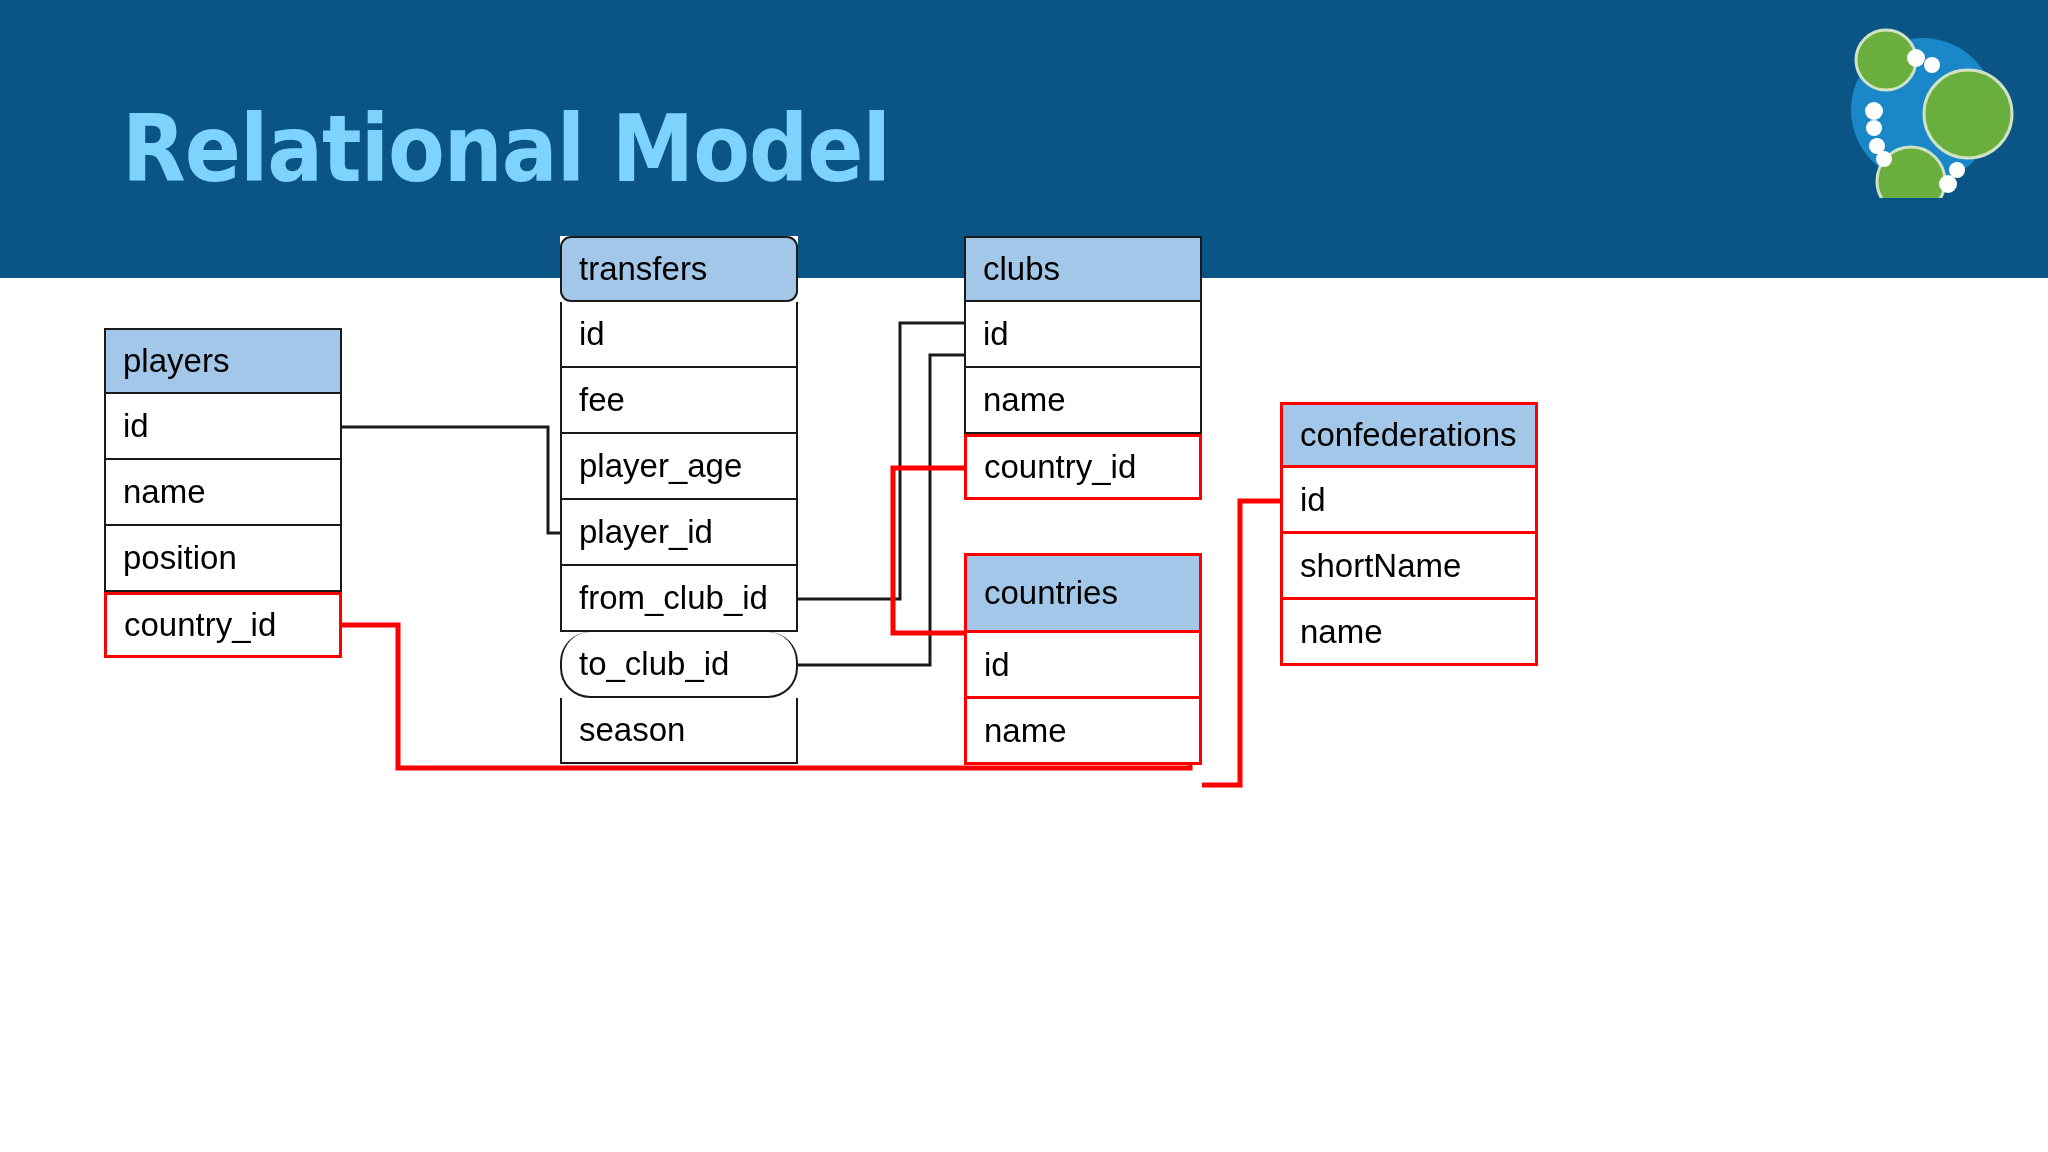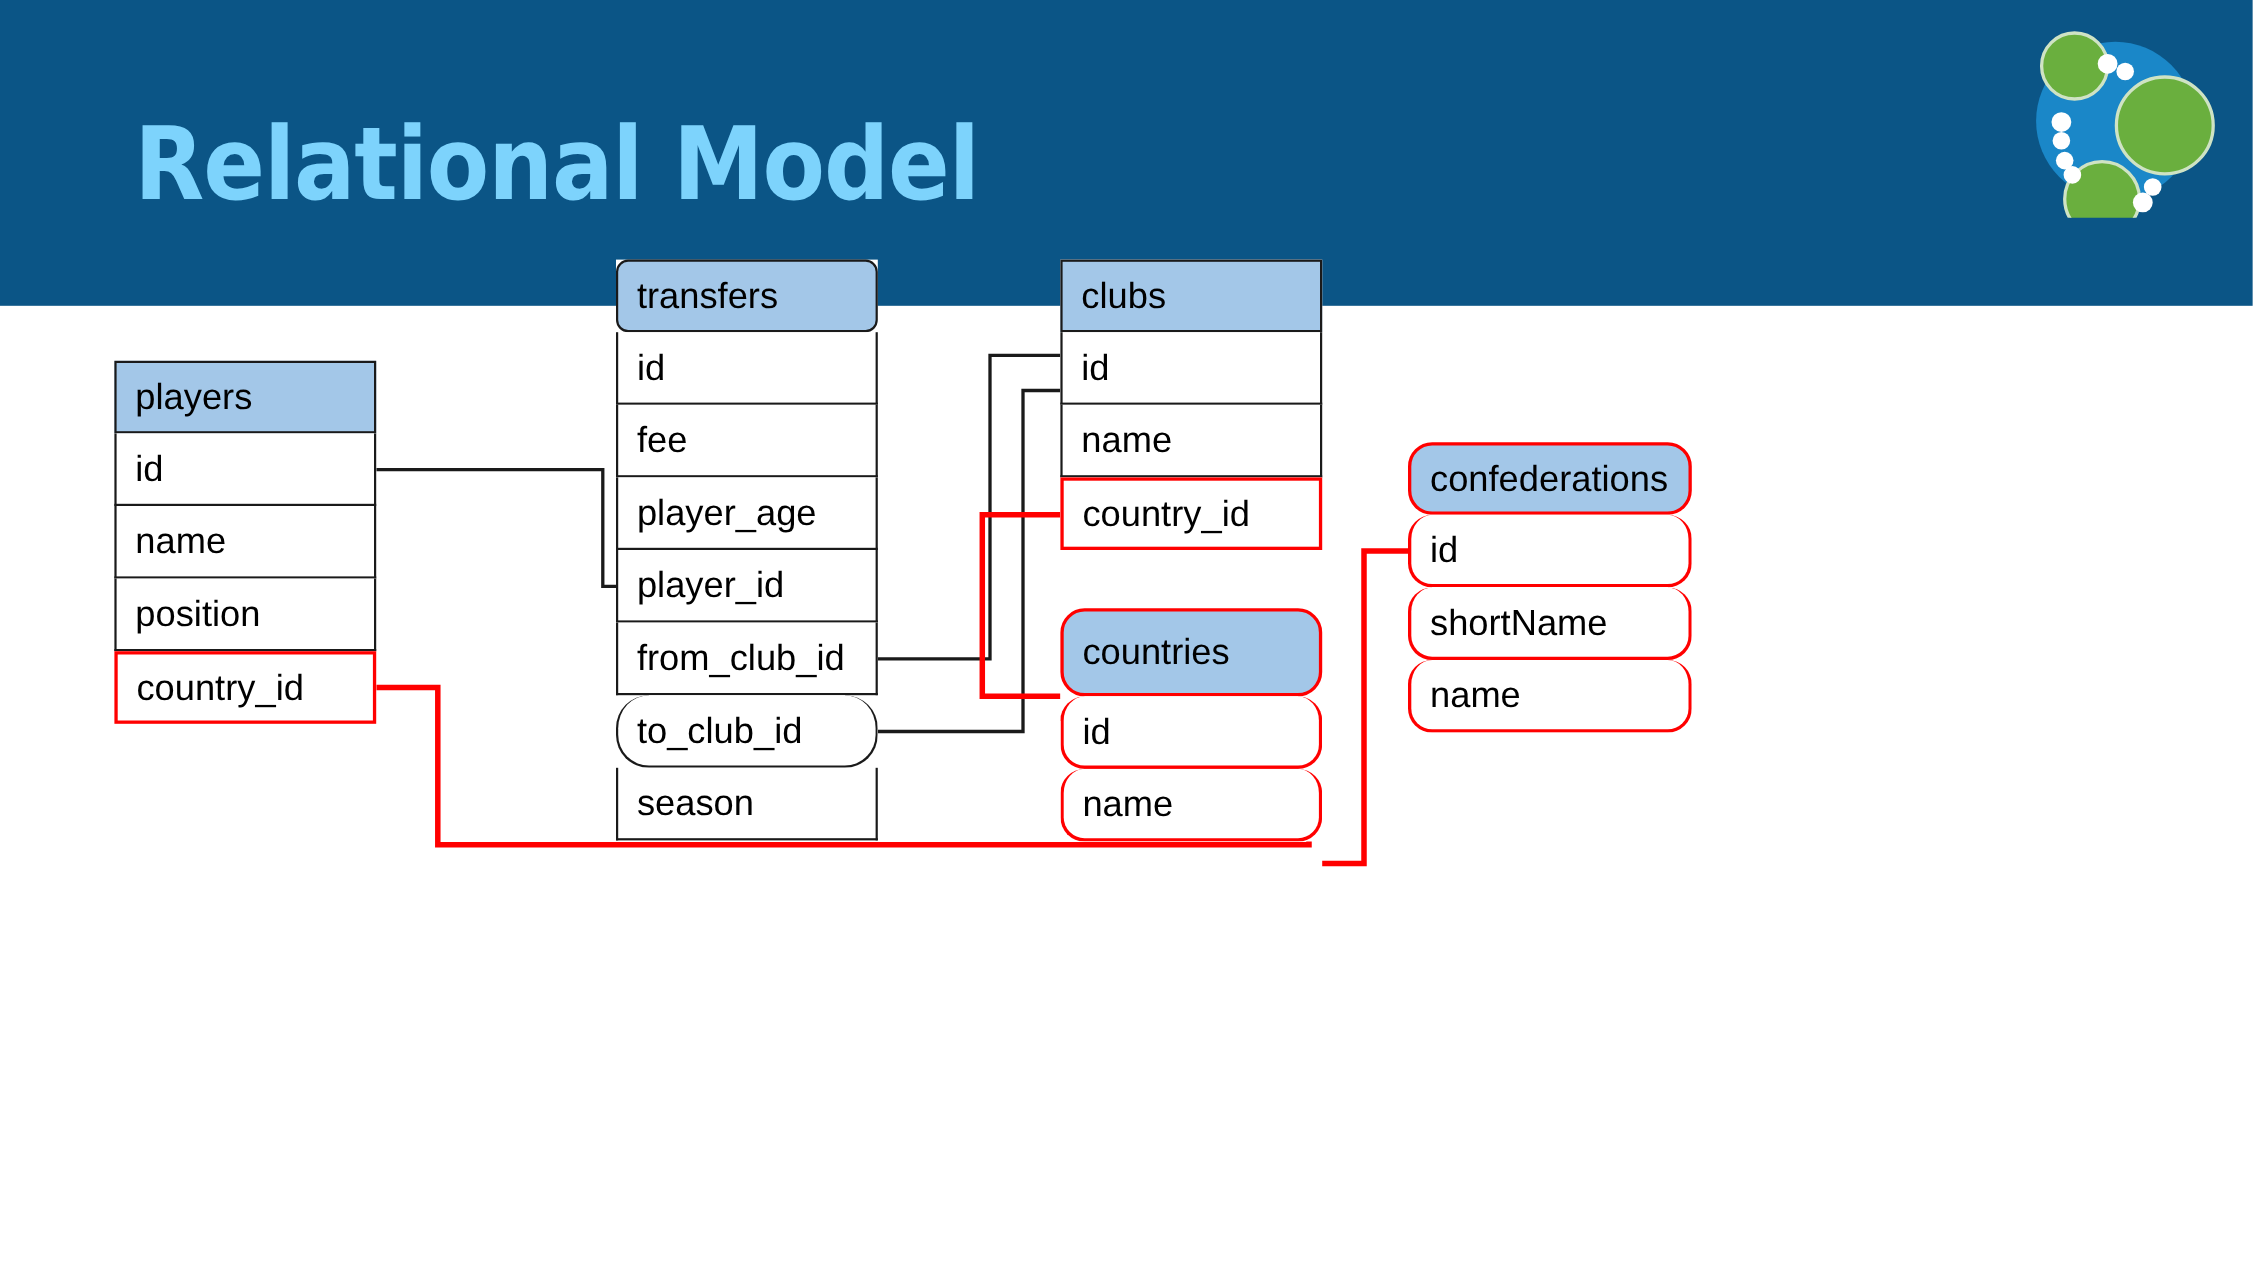--- a/index.html
+++ b/index.html
@@ -76,21 +76,20 @@
     font-weight: normal;
   }
   .entity .row.fk {
     border: 3px solid #ff0000;
   }
   
   .entity.allred .row {
     border-color: #ff0000;
     border-width: 3px;
     border-top-width: 0;
-    border-radius: 22px;
   }
   .entity.allred .row.head {
     border-top-width: 3px;
   }
 </style>
 </head>
 <body>
 
 <div id="slide">
 

